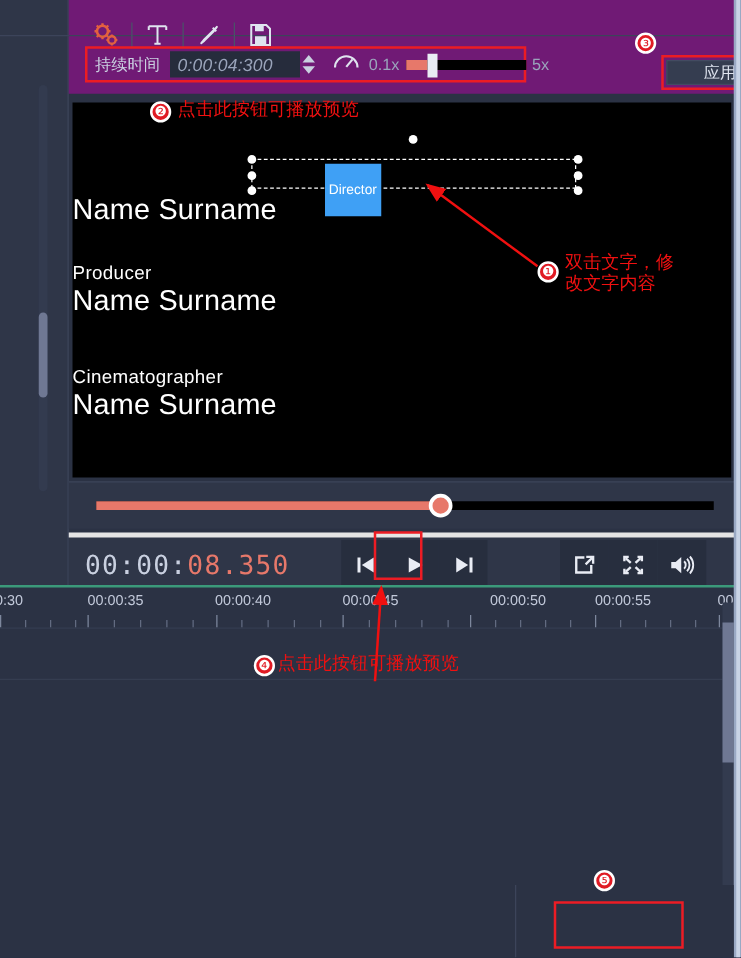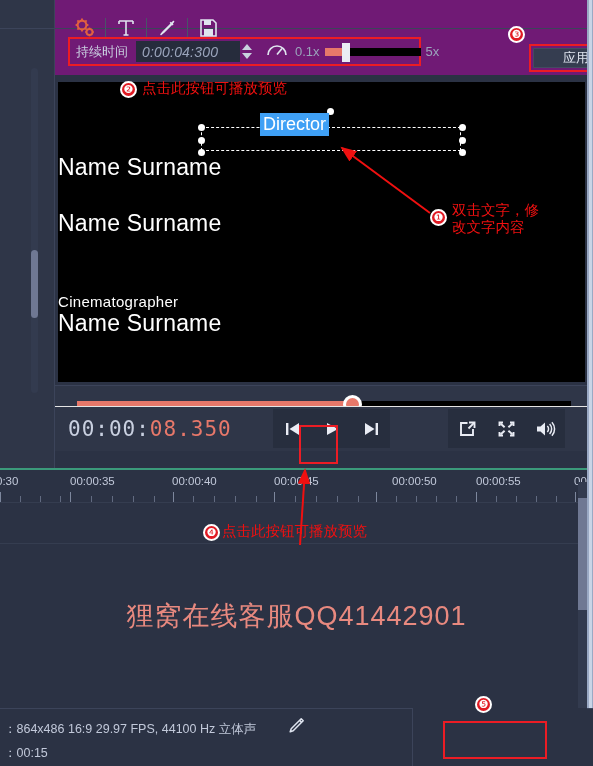--- a/index.html
+++ b/index.html
@@ -106,44 +106,44 @@
   .sel-box {
     position: absolute; left: 143px; top: 45px; width: 260px; height: 24px;
     border: 1px dashed #ffffff;
   }
   .sel-handle {
     position: absolute; width: 7px; height: 7px; border-radius: 50%;
     background: #fff;
   }
   .rot-dot { position: absolute; left: 269px; top: 26px; width: 7px; height: 7px; border-radius: 50%; background: #fff; }
   .sel-text {
-    position: absolute; left: 202px; top: 31px;
-    background: #3fa0f5; color: #ffffff; font-size: 18px; padding: 1px 3px;
+    position: absolute; left: 202px; top: 49px;
+    background: #3fa0f5; color: #ffffff; font-size: 11px; padding: 15px 3px;
     font-family: "Liberation Sans", sans-serif;
   }
 
   
   .seek-panel {
     position: absolute; left: 55px; top: 385px; width: 538px; height: 38px;
     background: #2f3648; border-top: 1px solid #3c445a;
   }
   .seek-track {
     position: absolute; left: 22px; top: 15px; width: 494px; height: 7px; background: #000;
     cursor: pointer;
   }
   .seek-fill { position: absolute; left: 0; top: 0; height: 7px; width: 275px; background: #e7786a; }
   .seek-knob {
     position: absolute; left: 266px; top: -6px; width: 19px; height: 19px; border-radius: 50%;
     background: #e7786a; border: 3px solid #ffffff; cursor: pointer;
   }
 
   
   .transport {
-    position: absolute; left: 55px; top: 406px; width: 538px; height: 45px;
-    background: #2f3648; border-top: 1px solid #e5e5e5;
+    position: absolute; left: 55px; top: 426px; width: 538px; height: 45px;
+    background: #2f3648; border-top: 4px solid #e5e5e5;
   }
   .timecode {
     position: absolute; left: 13px; top: 10px;
     font-family: "DejaVu Sans Mono", "Liberation Mono", monospace;
     font-size: 21px; letter-spacing: 1px;
   }
   .tc-a { color: #c9d0e0; }
   .tc-b { color: #e7786a; }
   .btn-group { position: absolute; display: flex; }
   .tbtn {
@@ -332,20 +332,21 @@
       <span class="sel-handle" style="left:257px;top:-4px;"></span>
       <span class="sel-handle" style="left:257px;top:9px;"></span>
       <span class="sel-handle" style="left:257px;top:21px;"></span>
     </div>
     <div class="sel-text">Director</div>
 
     <div class="credit-block" style="top:72px;">
       <div class="credit-name">Name Surname</div>
     </div>
     <div class="credit-block" style="top:128px;">
+      <div class="credit-role">Producer</div>
       <div class="credit-name">Name Surname</div>
     </div>
     <div class="credit-block" style="top:211px;">
       <div class="credit-role">Cinematographer</div>
       <div class="credit-name">Name Surname</div>
     </div>
   </div>
 
   <div class="seek-panel">
     <div class="seek-track">
@@ -454,37 +455,26 @@
     <span class="tick-minor" style="left:536px;"></span>
     <span class="tick-minor" style="left:556px;"></span>
     <span class="tick-major" style="left:575px;"></span>
   </div>
 
   <div class="tl-body">
     <div class="tl-line" style="top:0px;"></div>
     <div class="tl-line" style="top:41px;"></div>
   </div>
 
-  <div class="watermark">狸窝在线客服QQ41442901</div>
 
   <div class="right-sb-track"></div>
   <div class="right-sb-thumb"></div>
   <div class="right-edge"></div>
   <div class="right-edge-inner"></div>
 
-  <div class="statusbar">
-    <span class="status-row r1" style="left:4px;">：864x486 16:9 29.97 FPS, 44100 Hz 立体声</span>
-    <span class="status-row r2" style="left:4px;">：00:15</span>
-    <span class="pencil-ico">
-      <svg width="17" height="17" viewBox="0 0 17 17">
-        <path d="M13.2 1.8 L15.2 3.8 L5.2 13.8 L2.2 14.8 L3.2 11.8 Z" fill="none" stroke="#dfe4ef" stroke-width="1.5" stroke-linejoin="round"></path>
-        <line x1="11.6" y1="3.4" x2="13.6" y2="5.4" stroke="#dfe4ef" stroke-width="1.5"></line>
-      </svg>
-    </span>
-  </div>
 
   <div class="export-panel"></div>
   <div class="export-outline"></div>
 
   <svg class="ann-svg">
     <defs>
       <marker id="ah" markerWidth="9" markerHeight="9" refX="7" refY="3.2" orient="auto">
         <path d="M0,0 L8,3.2 L0,6.4 z" fill="#f01010"></path>
       </marker>
     </defs>

